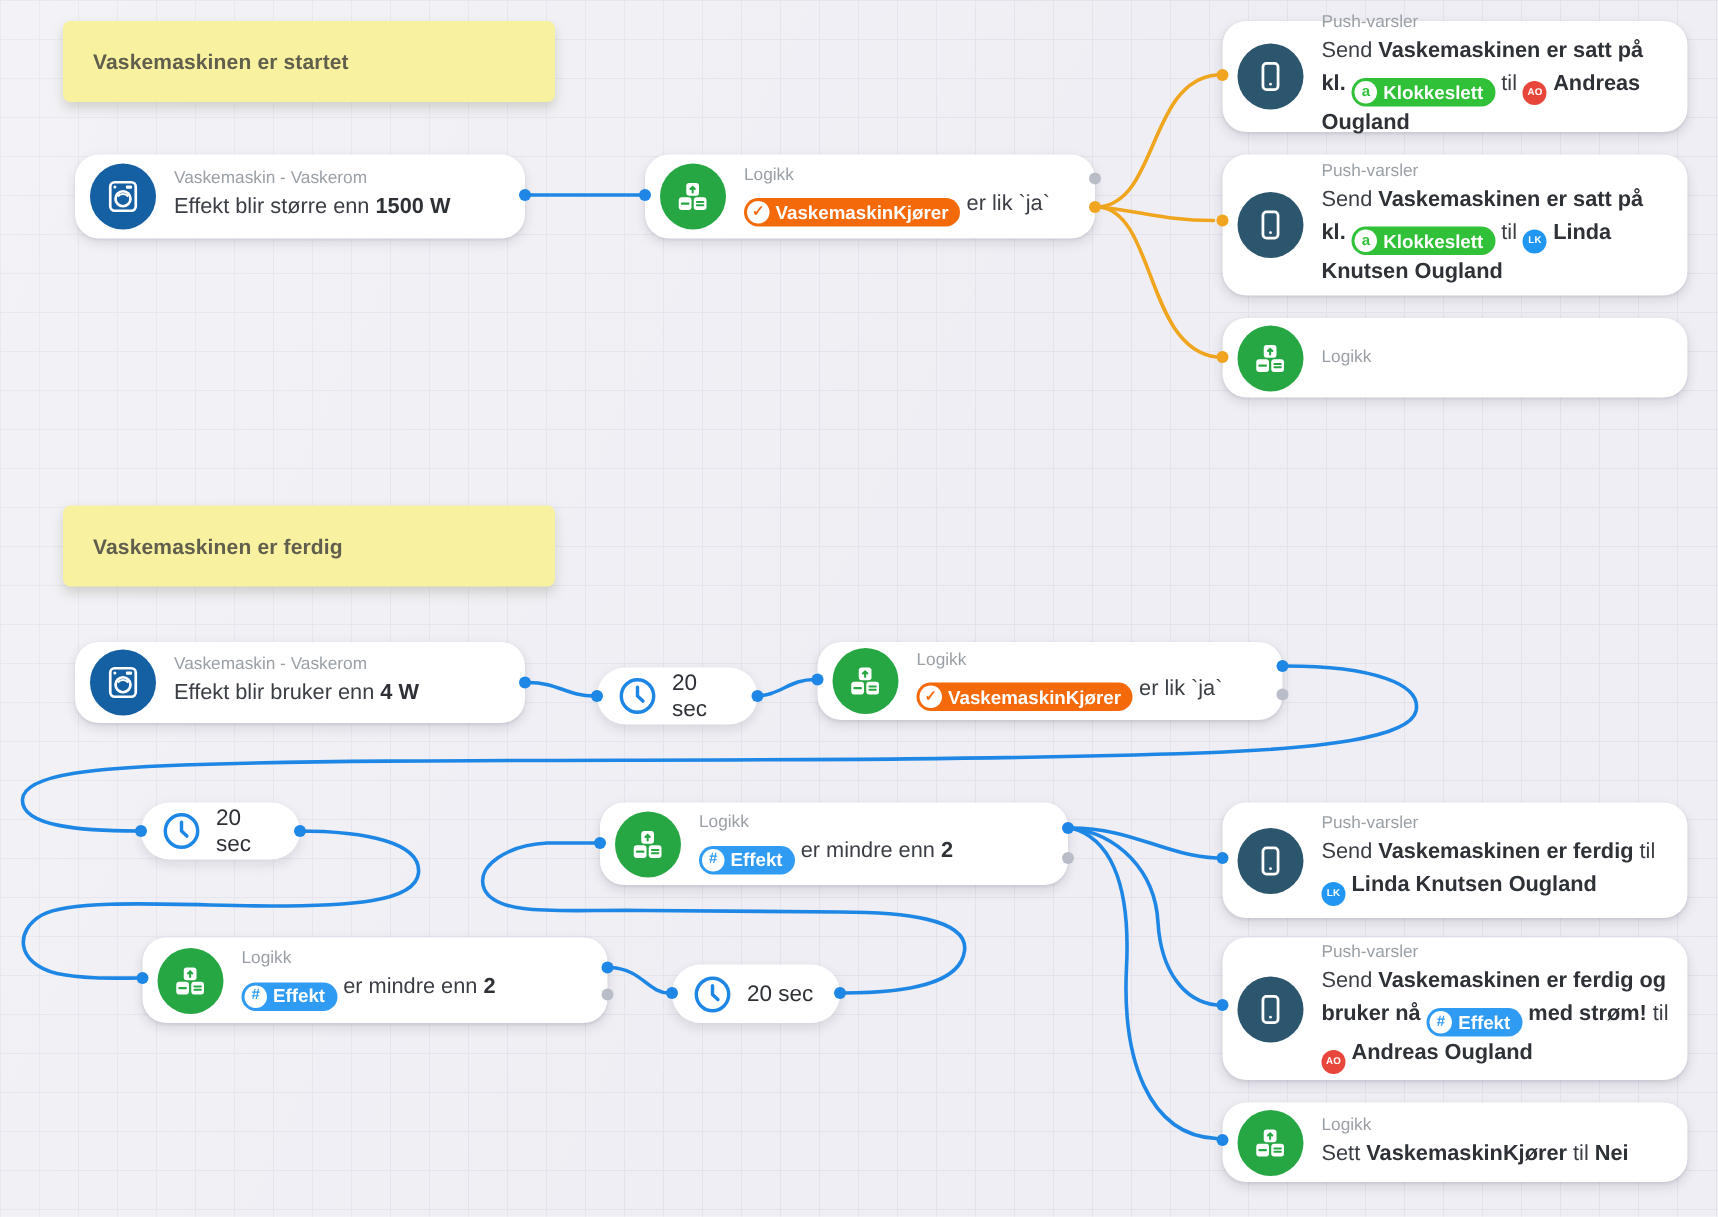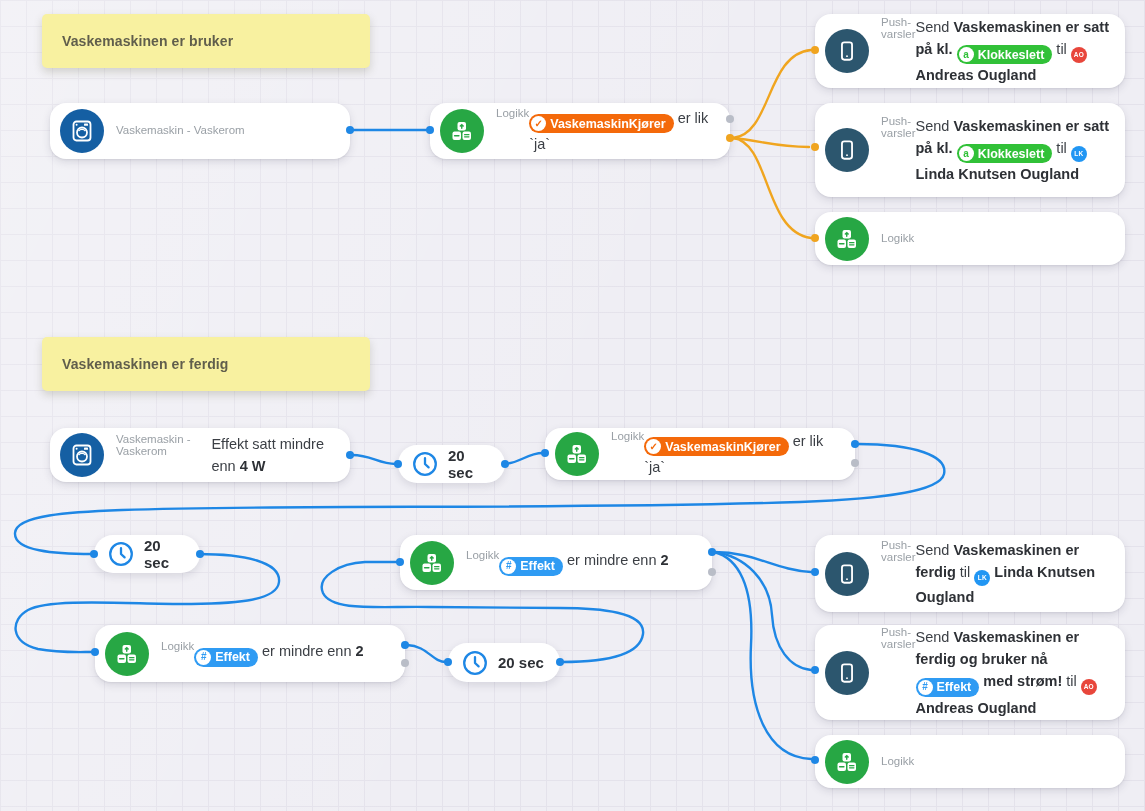--- a/index.html
+++ b/index.html
@@ -24,21 +24,21 @@
     padding-left:20px;font-size:14px;font-weight:700;color:#605e4c;letter-spacing:.1px;}
 
   .card{position:absolute;z-index:2;background:#fff;border-radius:16px;
     box-shadow:0 3px 8px rgba(40,40,70,.13),0 1px 2px rgba(40,40,70,.08);
     display:flex;align-items:center;padding:5px 12px 5px 10px;box-sizing:border-box;}
   .icon-circle{width:44px;height:44px;border-radius:50%;flex:0 0 44px;
     display:flex;align-items:center;justify-content:center;margin-right:12px;}
   .ic-washer{background:#155fa3;}
   .ic-phone{background:#2c566e;}
   .ic-logic{background:#27a744;}
-  .card-content{display:flex;flex-direction:row;justify-content:center;min-width:0;}
+  .card-content{display:flex;flex-direction:column;justify-content:center;min-width:0;}
   .card-header{font-size:11.5px;color:#9aa0a6;margin-bottom:2px;}
   .card-body{font-size:14.5px;color:#3b3f45;line-height:22px;}
   .card-body .b{font-weight:700;color:#2e3136;}
 
   .tag{display:inline-flex;align-items:center;height:19px;border-radius:10px;
     padding:0 8px 0 2px;color:#fff;font-weight:700;font-size:12.5px;vertical-align:-4px;gap:4px;}
   .tag-orange{background:#f4690a;}
   .tag-green{background:#31c138;}
   .tag-blue{background:#2f9bf3;}
   .tic{width:15px;height:15px;border-radius:50%;background:#fff;display:inline-flex;
@@ -46,21 +46,21 @@
   .tic-orange{color:#f4690a;}
   .tic-green{color:#31c138;}
   .tic-blue{color:#2f9bf3;}
   .av{display:inline-flex;align-items:center;justify-content:center;width:16px;height:16px;
     border-radius:50%;color:#fff;font-size:6.5px;font-weight:700;vertical-align:-3px;letter-spacing:.2px;}
   .av-red{background:#e8463b;}
   .av-blue{background:#2196f3;}
 
   .timer{position:absolute;z-index:2;background:#fff;border-radius:19px;
     box-shadow:0 3px 8px rgba(40,40,70,.13);display:flex;align-items:center;
-    padding:0 14px;box-sizing:border-box;gap:10px;font-size:15px;font-weight:700;color:#2e3136;}
+    padding:0 14px;box-sizing:border-box;gap:10px;font-size:15px;font-weight:400;color:#2e3136;}
 
   .port{position:absolute;width:8px;height:8px;border-radius:50%;z-index:3;}
   .p-blue{background:#1e87e5;}
   .p-orange{background:#f0a41f;}
   .p-grey{background:#b9bdc7;}
 </style>
 </head>
 <body>
 
 <div id="canvas">
@@ -75,38 +75,39 @@
     <path class="w-blue" d="M857,444 C915,444 948,456 944,474 C940,492 880,499 800,502 C560,510 300,504 122,510 C70,512 16,515 15,533 C14,551 55,554 92,554"></path>
     <path class="w-blue" d="M198,554 C245,554 281,562 279,582 C277,602 230,604 180,604 C130,604 50,598 28,610 C10,620 10,642 38,649 C58,653 78,652 93,652"></path>
     <path class="w-blue" d="M407,645 C428,646 432,662 446,662"></path>
     <path class="w-blue" d="M562,662 C605,662 640,656 643,634 C646,612 600,608 560,608 L430,607 C380,606 332,612 323,593 C316,577 340,563 365,562 L398,562"></path>
     <path class="w-blue" d="M714,552 C755,552 775,570 811,572"></path>
     <path class="w-blue" d="M714,552 C745,556 770,580 772,615 C774,648 790,668 811,670"></path>
     <path class="w-blue" d="M714,552 C738,558 754,585 751,645 C748,705 765,757 811,759"></path>
   </svg>
 
   <div class="note" style="left:42px;top:14px;width:308px;height:54px;">
-    <span>Vaskemaskinen er bruker</span>
+    <span>Vaskemaskinen er startet</span>
   </div>
   <div class="note" style="left:42px;top:337px;width:308px;height:54px;">
     <span>Vaskemaskinen er ferdig</span>
   </div>
 
   <div class="card" style="left:50px;top:103px;width:300px;height:56px;">
     <div class="icon-circle ic-washer">
       <svg width="24" height="24" viewBox="0 0 24 24">
           <rect x="3.5" y="2.5" width="17" height="19" rx="3" fill="none" stroke="#fff" stroke-width="1.8"></rect>
           <rect x="14" y="4.6" width="4" height="2.2" rx="0.6" fill="#fff"></rect>
           <circle cx="6.6" cy="5.7" r="1" fill="#fff"></circle>
           <circle cx="12" cy="13.5" r="5" fill="none" stroke="#fff" stroke-width="1.8"></circle>
           <path d="M8.5 12 a4.5 4.5 0 0 1 7,0" fill="none" stroke="#fff" stroke-width="1.4"></path>
         </svg>
     </div>
     <div class="card-content">
       <div class="card-header">Vaskemaskin - Vaskerom</div>
+      <div class="card-body"><span>Effekt blir større enn </span><span class="b">1500 W</span></div>
     </div>
     <span class="port p-blue" style="right:-4px;top:23px;"></span>
   </div>
 
   <div class="card" style="left:430px;top:103px;width:300px;height:56px;">
     <div class="icon-circle ic-logic">
       <svg width="20" height="20" viewBox="0 0 20 20">
           <rect x="5.5" y="1" width="8.5" height="8.5" rx="2" fill="#fff"></rect>
           <rect x="0.5" y="10.5" width="8.5" height="8.5" rx="2" fill="#fff"></rect>
           <rect x="10.5" y="10.5" width="8.5" height="8.5" rx="2" fill="#fff"></rect>
@@ -183,21 +184,21 @@
       <svg width="24" height="24" viewBox="0 0 24 24">
           <rect x="3.5" y="2.5" width="17" height="19" rx="3" fill="none" stroke="#fff" stroke-width="1.8"></rect>
           <rect x="14" y="4.6" width="4" height="2.2" rx="0.6" fill="#fff"></rect>
           <circle cx="6.6" cy="5.7" r="1" fill="#fff"></circle>
           <circle cx="12" cy="13.5" r="5" fill="none" stroke="#fff" stroke-width="1.8"></circle>
           <path d="M8.5 12 a4.5 4.5 0 0 1 7,0" fill="none" stroke="#fff" stroke-width="1.4"></path>
         </svg>
     </div>
     <div class="card-content">
       <div class="card-header">Vaskemaskin - Vaskerom</div>
-      <div class="card-body"><span>Effekt satt mindre enn </span><span class="b">4 W</span></div>
+      <div class="card-body"><span>Effekt blir bruker enn </span><span class="b">4 W</span></div>
     </div>
     <span class="port p-blue" style="right:-4px;top:23px;"></span>
   </div>
 
   <div class="timer" style="left:398px;top:445px;width:107px;height:38px;">
     <span style="display:inline-flex;">
       <svg width="26" height="26" viewBox="0 0 26 26">
           <circle cx="13" cy="13" r="10.8" fill="none" stroke="#1e87e5" stroke-width="2.3"></circle>
           <path d="M13 13 V7.2 M13 13 l3.6,3.4" stroke="#1e87e5" stroke-width="2.3" fill="none" stroke-linecap="round"></path>
         </svg>
@@ -337,17 +338,18 @@
           <rect x="5.5" y="1" width="8.5" height="8.5" rx="2" fill="#fff"></rect>
           <rect x="0.5" y="10.5" width="8.5" height="8.5" rx="2" fill="#fff"></rect>
           <rect x="10.5" y="10.5" width="8.5" height="8.5" rx="2" fill="#fff"></rect>
           <path d="M9.75 7.3 V3.8 M8.3 5 l1.45,-1.4 1.45,1.4" stroke="#27a744" stroke-width="1.4" fill="none" stroke-linecap="round"></path>
           <path d="M2.6 14.75 h4.3" stroke="#27a744" stroke-width="1.5" stroke-linecap="round"></path>
           <path d="M12.6 13.7 h4.3 M12.6 15.8 h4.3" stroke="#27a744" stroke-width="1.3" stroke-linecap="round"></path>
         </svg>
     </div>
     <div class="card-content">
       <div class="card-header">Logikk</div>
+      <div class="card-body"><span>Sett </span><span class="b">VaskemaskinKjører</span><span> til </span><span class="b">Nei</span></div>
     </div>
     <span class="port p-blue" style="left:-4px;top:21px;"></span>
   </div>
 
 </div>
 
 </body></html>

